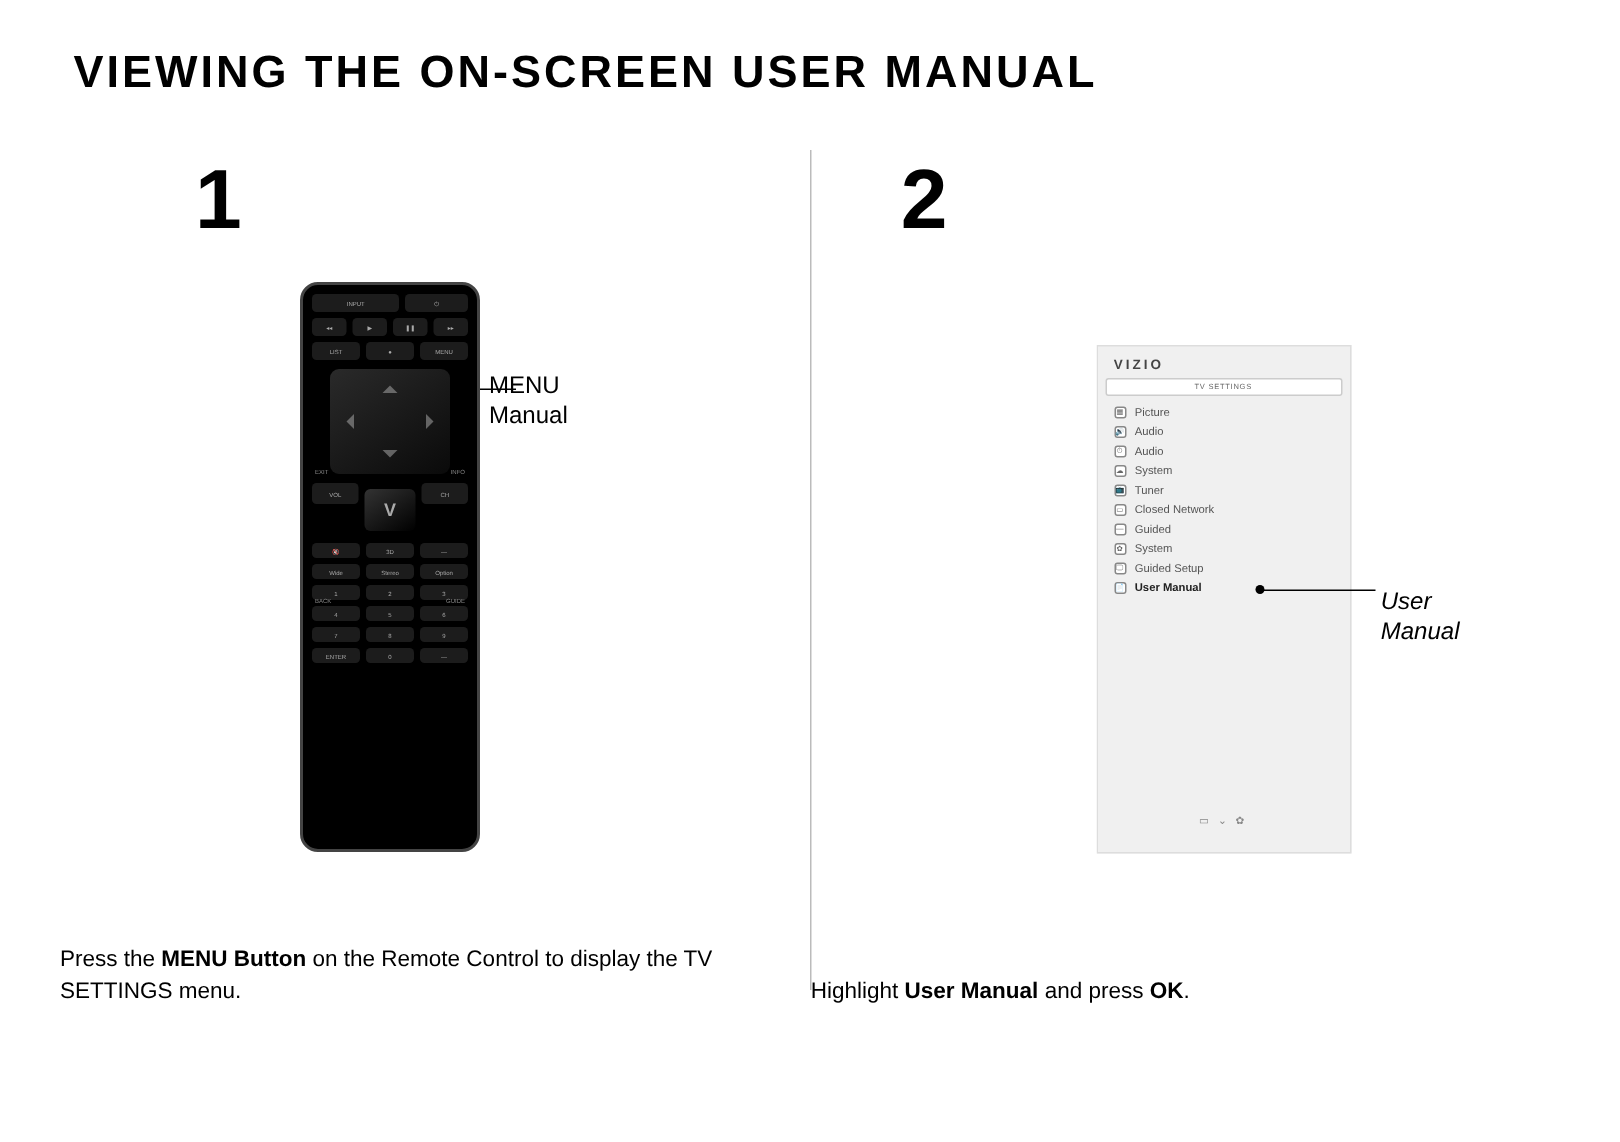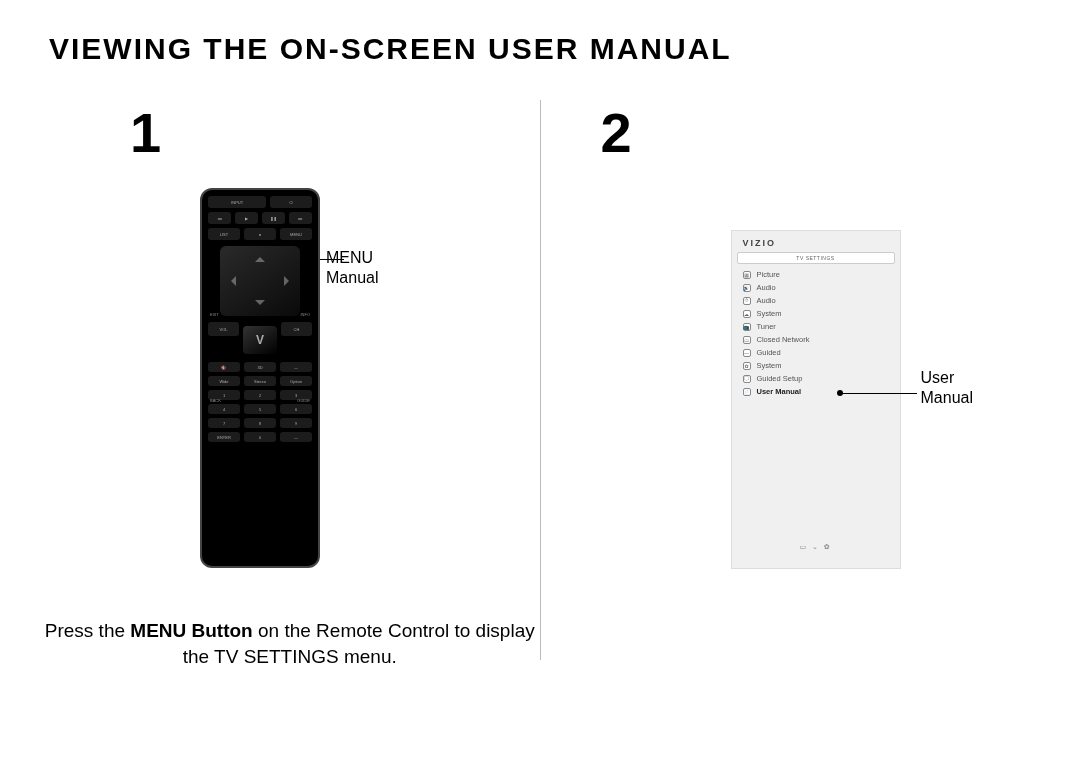--- a/index.html
+++ b/index.html
@@ -127,22 +127,21 @@
   .menu-dot{
     position:absolute;
     top:156px; left:260px;
     width:6px;height:6px;border-radius:50%;background:#000;
   }
 
   .caption {
     position: absolute;
     left: 0; right: 0;
     bottom: 30px;
-    text-align: center;
-    font-size: 19px;
+    font-size: 15px;
     line-height: 1.4;
   }
   .caption b { font-weight: 700; }
 
   
   .tv-menu {
     position: absolute;
     top: 130px;
     left: 190px;
     width: 170px;
@@ -187,22 +186,22 @@
   .tv-item.hl { font-weight:600;color:#222;}
   .tv-footer{
     margin-top:auto;
     text-align:center;
     font-size:7px;
     color:#888;
     letter-spacing:2px;
   }
   .um-callout{
     position:absolute;
-    top:268px; left:380px;
-    font-size:16px; line-height:1.25;
+    top:292px; left:380px;
+    font-size:16px; line-height:1.25;font-style:italic;
   }
   .um-line{
     position:absolute;
     top:293px; left:300px;
     height:1px; width:76px; background:#000;
   }
   .um-dot{
     position:absolute;
     top:290px; left:296px;
     width:6px;height:6px;border-radius:50%;background:#000;
@@ -345,14 +344,17 @@
       <div class="tv-footer">▭ ⌄ ✿</div>
     </div>
 
     <div class="um-dot"></div>
     <div class="um-line"></div>
     <div class="um-callout">
       <span>User</span><br>
       <span>Manual</span>
     </div>
 
+    <div class="caption">
+      <span>Highlight </span><b>User Manual</b><span> and press </span><b>OK</b><span>.</span>
+    </div>
   </div>
 </div>
 
 </body></html>

